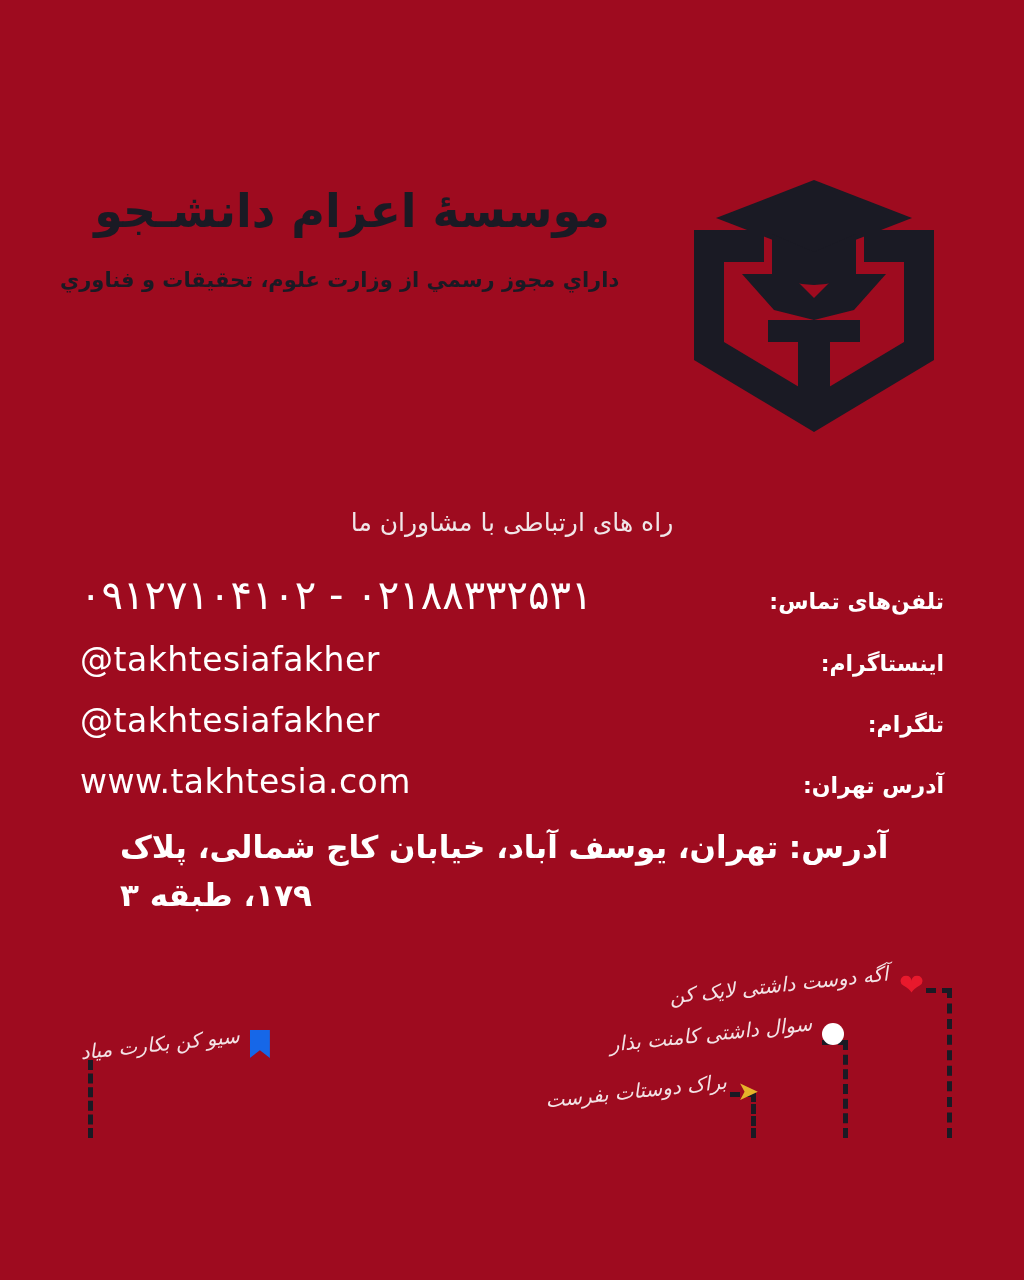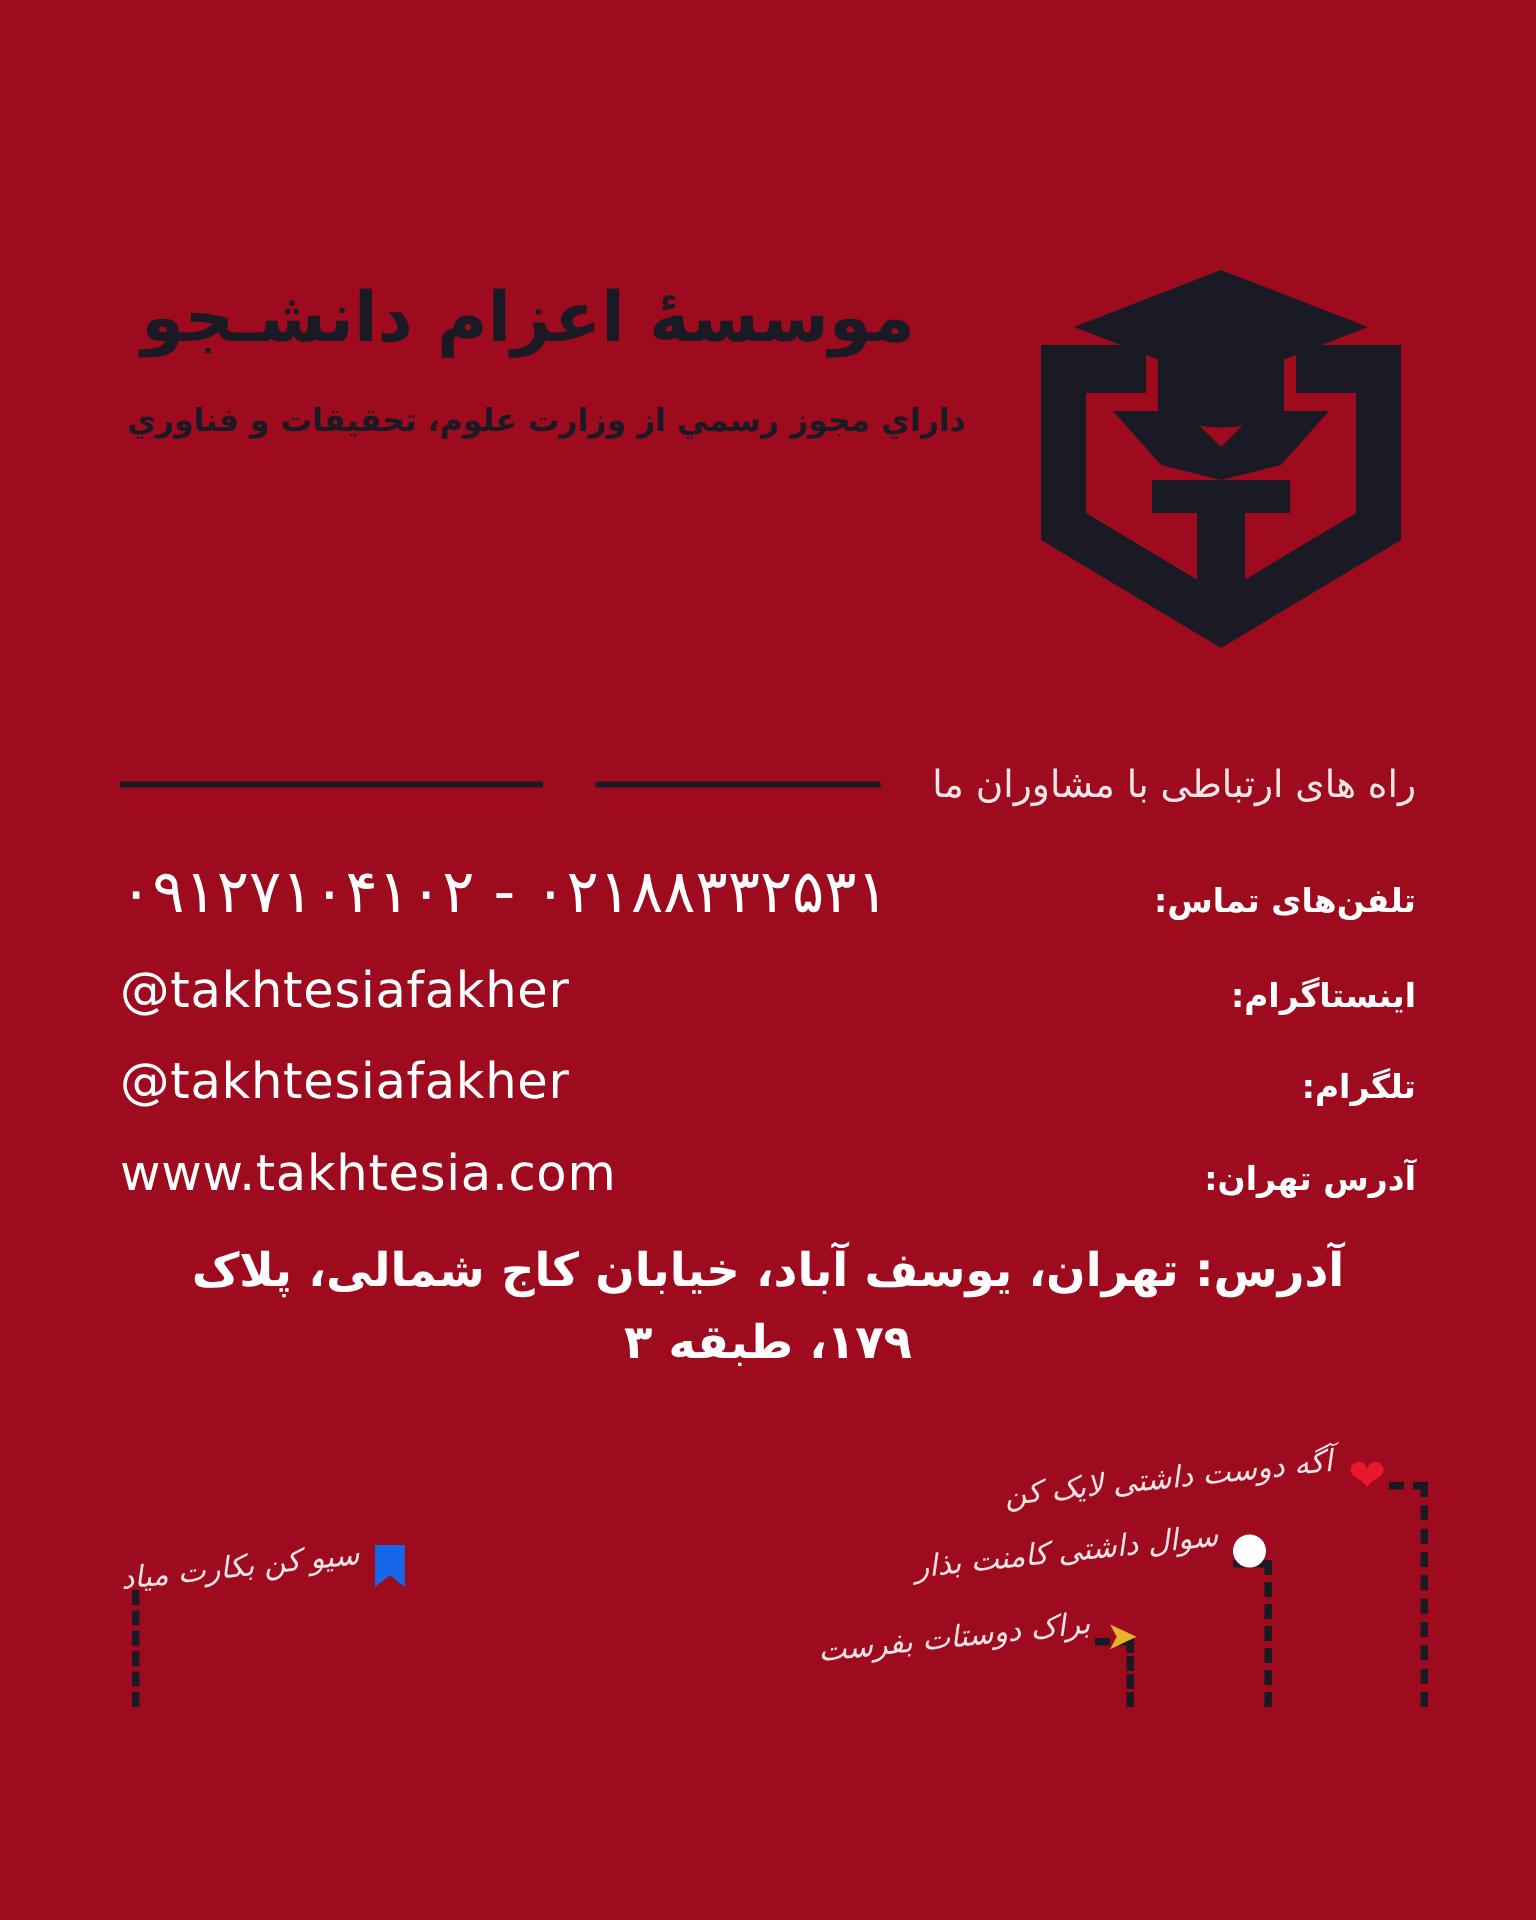--- a/index.html
+++ b/index.html
@@ -56,35 +56,36 @@
     letter-spacing: -0.5px;
     text-align: center;
     direction: rtl;
     white-space: nowrap;
   }
   .subtitle {
     margin-top: 26px;
     font-size: 21px;
     font-weight: bold;
     color: #1a1a24;
-    text-align: right;
+    text-align: left;
     direction: rtl;
     white-space: nowrap;
   }
 
   
   .divider-row {
     position: absolute;
     top: 508px;
     left: 80px;
     right: 80px;
     display: flex;
     align-items: center;
     direction: rtl;
     gap: 35px;
+    flex-direction: column;
   }
   .divider-line {
     flex: 1 1 auto;
     height: 4px;
     background: #1a1a24;
   }
   .divider-line.short { flex: 0 0 190px; }
   .divider-text {
     flex: 0 0 auto;
     font-size: 25px;
@@ -125,21 +126,21 @@
   .contact-value.fa {
     direction: rtl;
     font-size: 40px;
   }
 
   .address {
     margin-top: 14px;
     font-size: 31px;
     font-weight: bold;
     color: #ffffff;
-    text-align: center;
+    text-align: left;
     line-height: 1.55;
     direction: rtl;
     padding: 0 40px;
   }
 
   
   .cta-area {
     position: absolute;
     top: 960px;
     left: 0;

